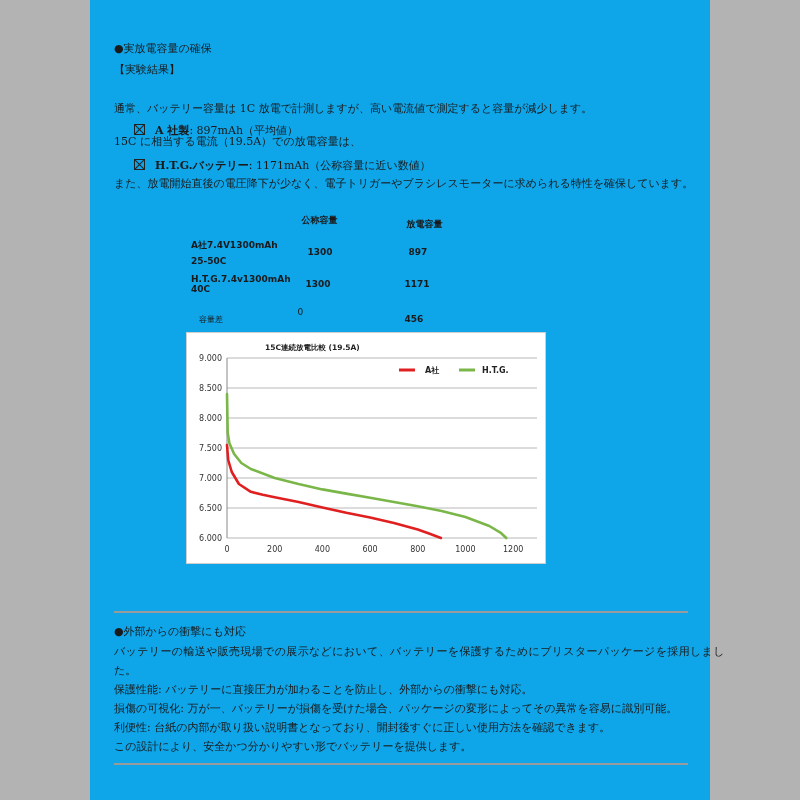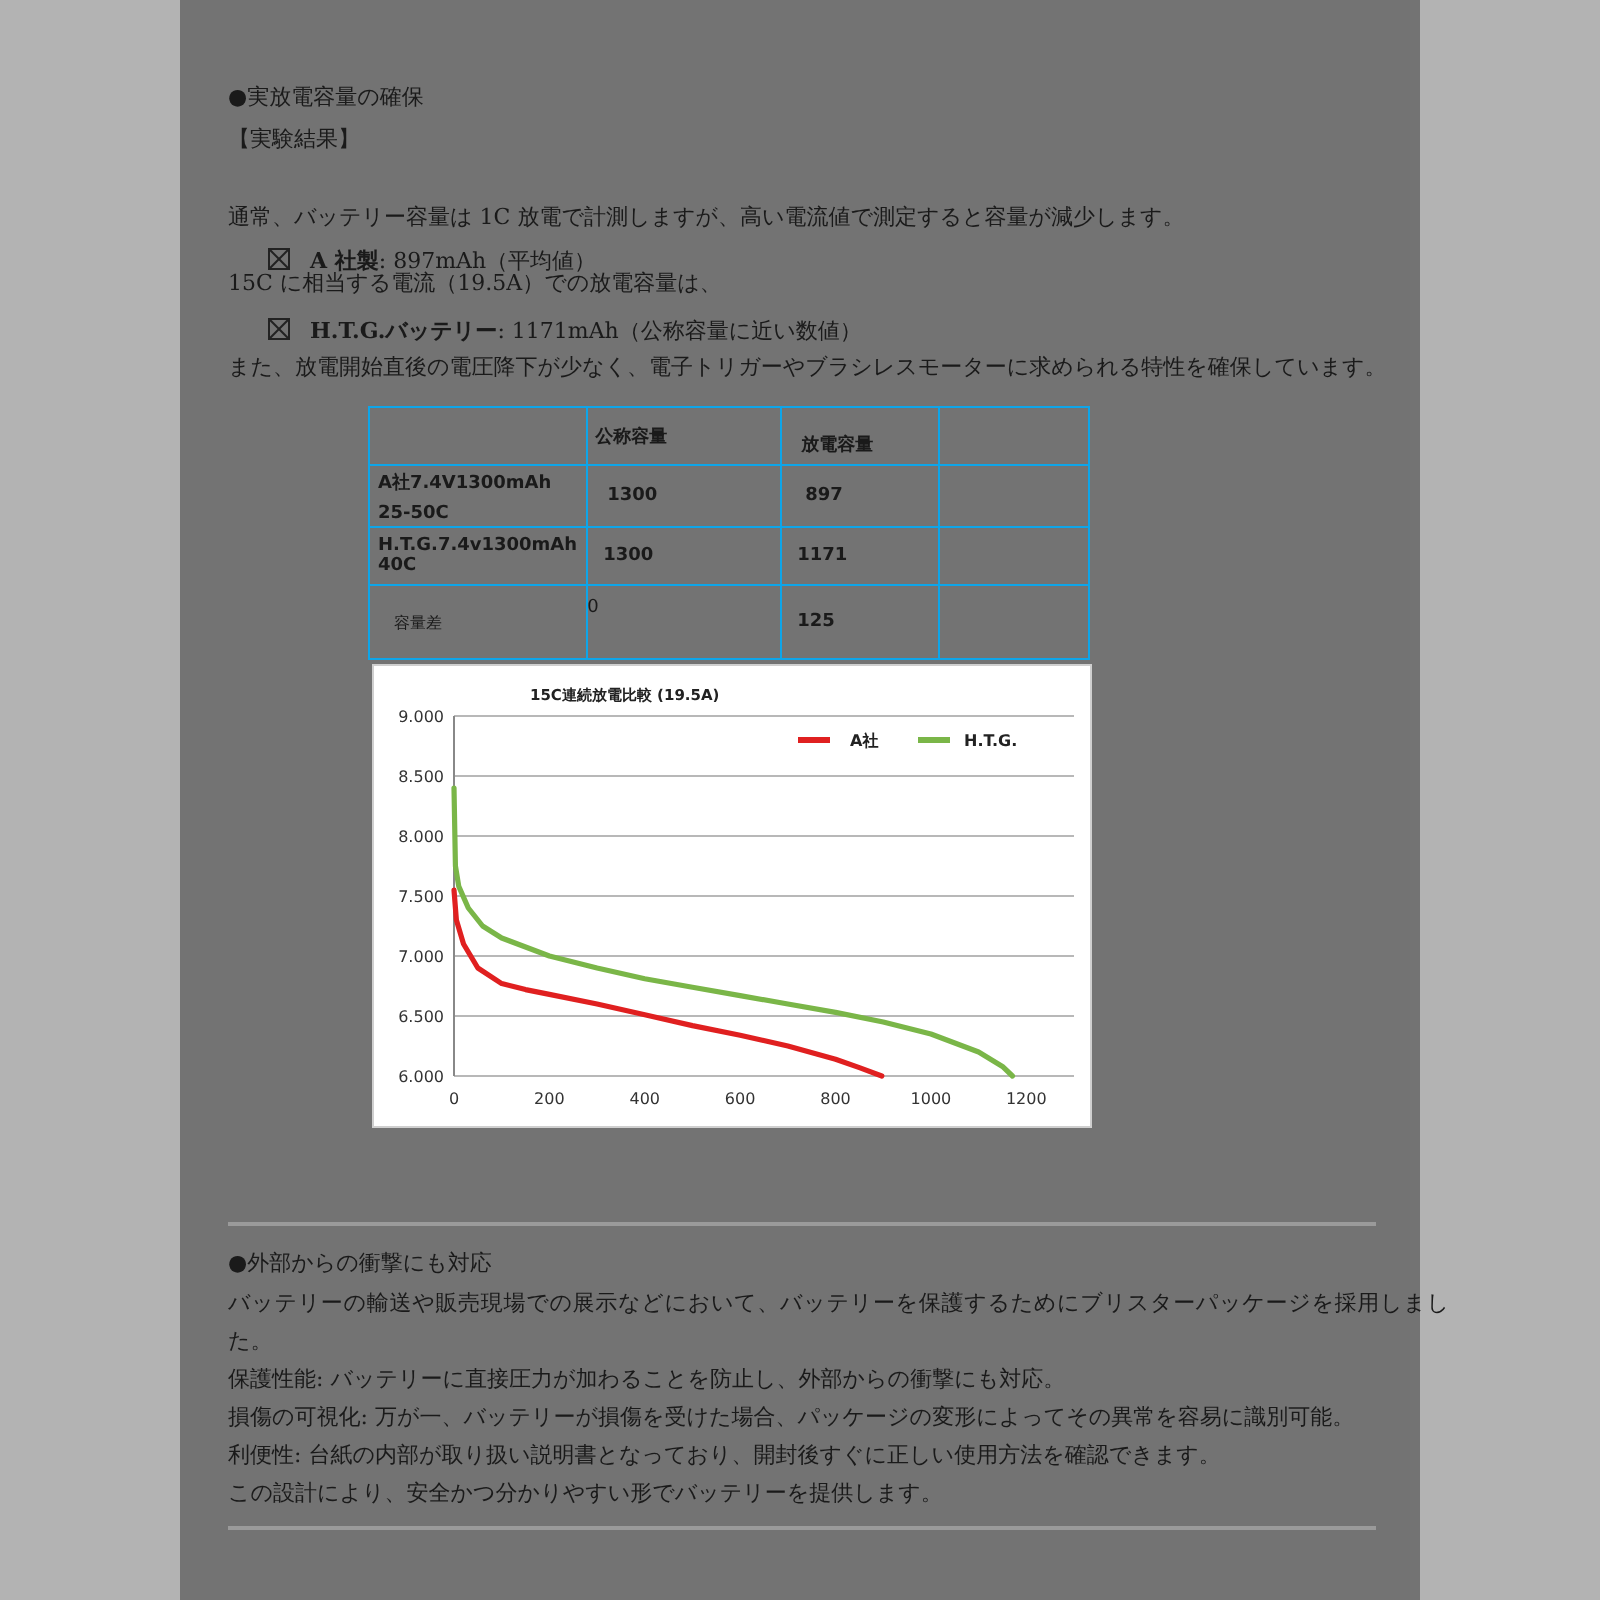--- a/index.html
+++ b/index.html
@@ -1,37 +1,37 @@
 <!DOCTYPE html>
 <html><head>
 <meta charset="utf-8">
 <style>
   html, body { margin: 0; padding: 0; }
   body {
     width: 800px; height: 800px; background: #b3b3b3; position: relative; overflow: hidden;
     font-family: "DejaVu Serif", "Liberation Serif", serif; color: #1a1a1a;
   }
   .page {
-    position: absolute; left: 90px; top: 0; width: 620px; height: 800px; background: #737373;
+    position: absolute; left: 90px; top: 0; width: 620px; height: 800px; background: #0ea5e9;
   }
   .line { position: absolute; left: 24px; font-size: 11px; line-height: 14px; white-space: nowrap; letter-spacing: 0px; }
   .bullet-item { left: 44px; }
   .bullet-item .box { display: inline-block; width: 9px; height: 9px; border: 1px solid #222; position: relative; margin-right: 10px; vertical-align: -1px; }
   .bullet-item .box::before, .bullet-item .box::after {
     content: ""; position: absolute; left: 4px; top: -2px; width: 1px; height: 13px; background: #222;
   }
   .bullet-item .box::before { transform: rotate(45deg); }
   .bullet-item .box::after { transform: rotate(-45deg); }
   .bold { font-weight: bold; }
   .hr { position: absolute; left: 24px; width: 574px; height: 2px; background: #9a9a9a; }
 
   
   .tbl { position: absolute; left: 94px; top: 203px; width: 361px; border-collapse: collapse;
          font-family: "DejaVu Sans", "Liberation Sans", sans-serif; font-size: 9px; font-weight: bold; }
-  .tbl td { border: 1px solid #0ea5e9; padding: 0 4px; vertical-align: middle; }
+  .tbl td { border: 3px solid #0ea5e9; padding: 0 4px; vertical-align: middle; }
   .tbl tr.r0 td { height: 28px; }
   .tbl tr.r1 td { height: 30px; }
   .tbl tr.r2 td { height: 28px; }
   .tbl tr.r3 td { height: 30px; }
   .tbl td.c0 { width: 88px; }
   .tbl td.c1 { width: 88px; }
   .tbl td.c2 { width: 70px; }
   .tbl .sub { display: block; margin-top: 4px; }
   .tbl .small { font-size: 8px; font-weight: normal; }
 
@@ -74,21 +74,21 @@
     </tr>
     <tr class="r2">
       <td class="c0"><span>H.T.G.7.4v1300mAh</span><span class="sub" style="margin-top:0">40C</span></td>
       <td class="c1"><span style="padding-left:4px">1300</span></td>
       <td class="c2"><span style="padding-left:4px">1171</span></td>
       <td></td>
     </tr>
     <tr class="r3">
       <td class="c0"><span class="small" style="padding-left:8px">容量差</span></td>
       <td class="c1" style="vertical-align:top;padding-top:6px;padding-left:0"><span style="font-weight:normal">0</span></td>
-      <td class="c2"><span style="padding-left:4px">125</span></td>
+      <td class="c2"><span style="padding-left:4px">456</span></td>
       <td></td>
     </tr>
   </tbody>
     </table>
 
   <div class="chart-box">
     <svg class="chart-svg" width="358" height="230">
       <g id="grid">
           <line x1="40" x2="350" y1="205" y2="205" stroke="#b8b8b8" stroke-width="1"></line>
           <line x1="40" x2="350" y1="175" y2="175" stroke="#b8b8b8" stroke-width="1"></line>

